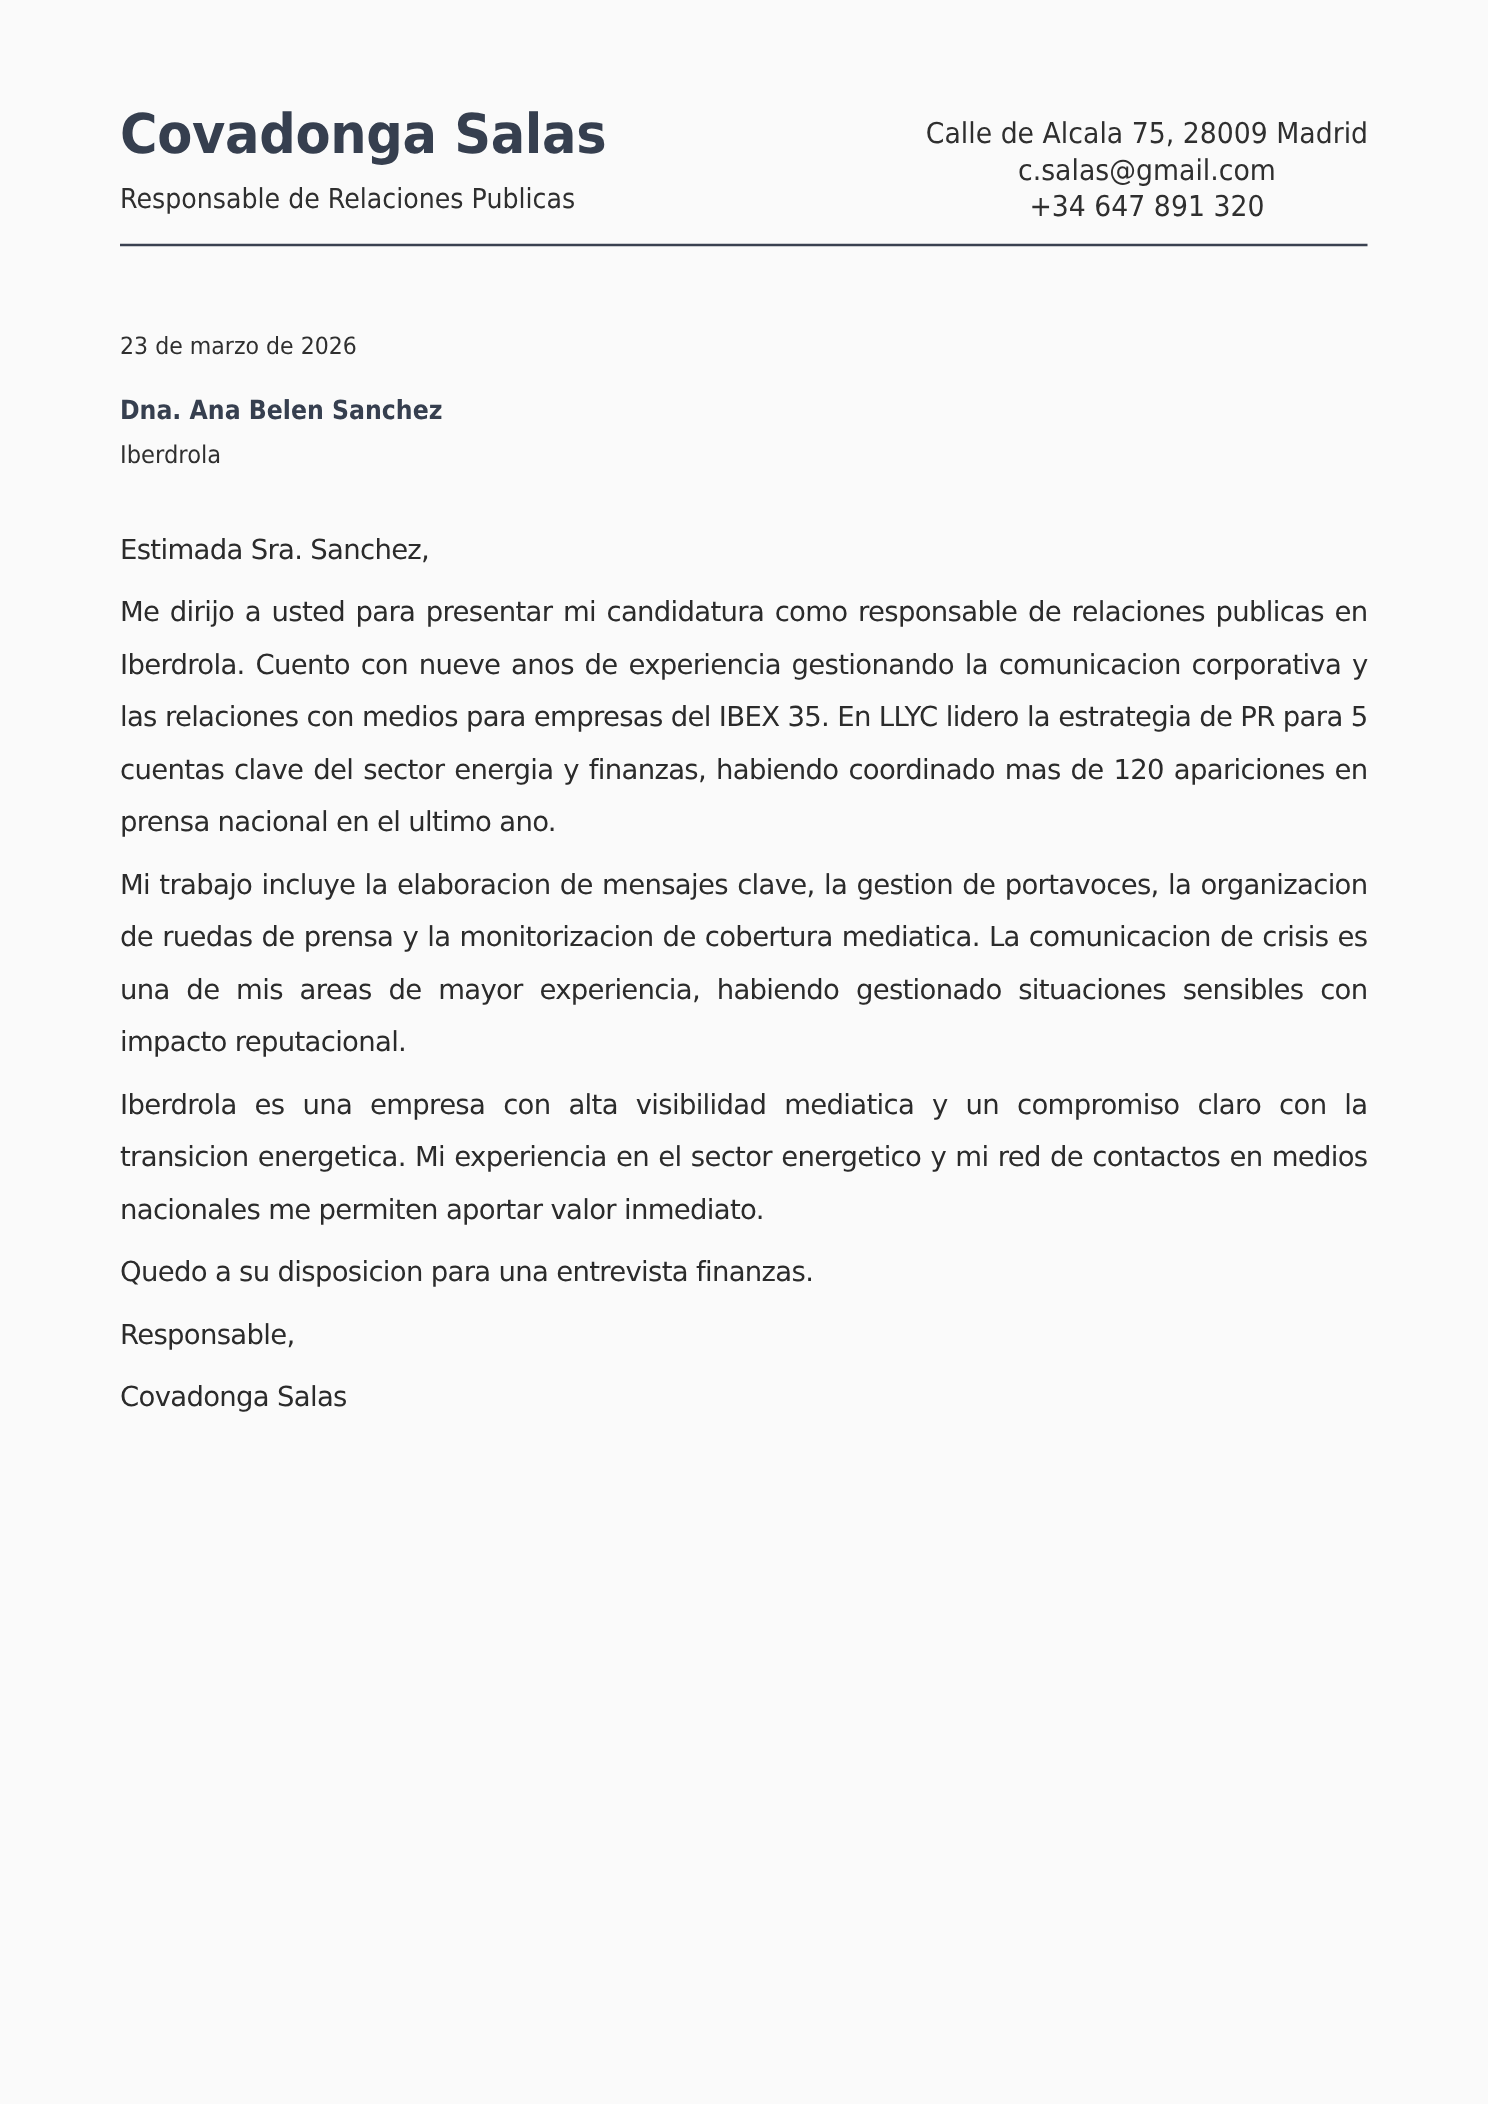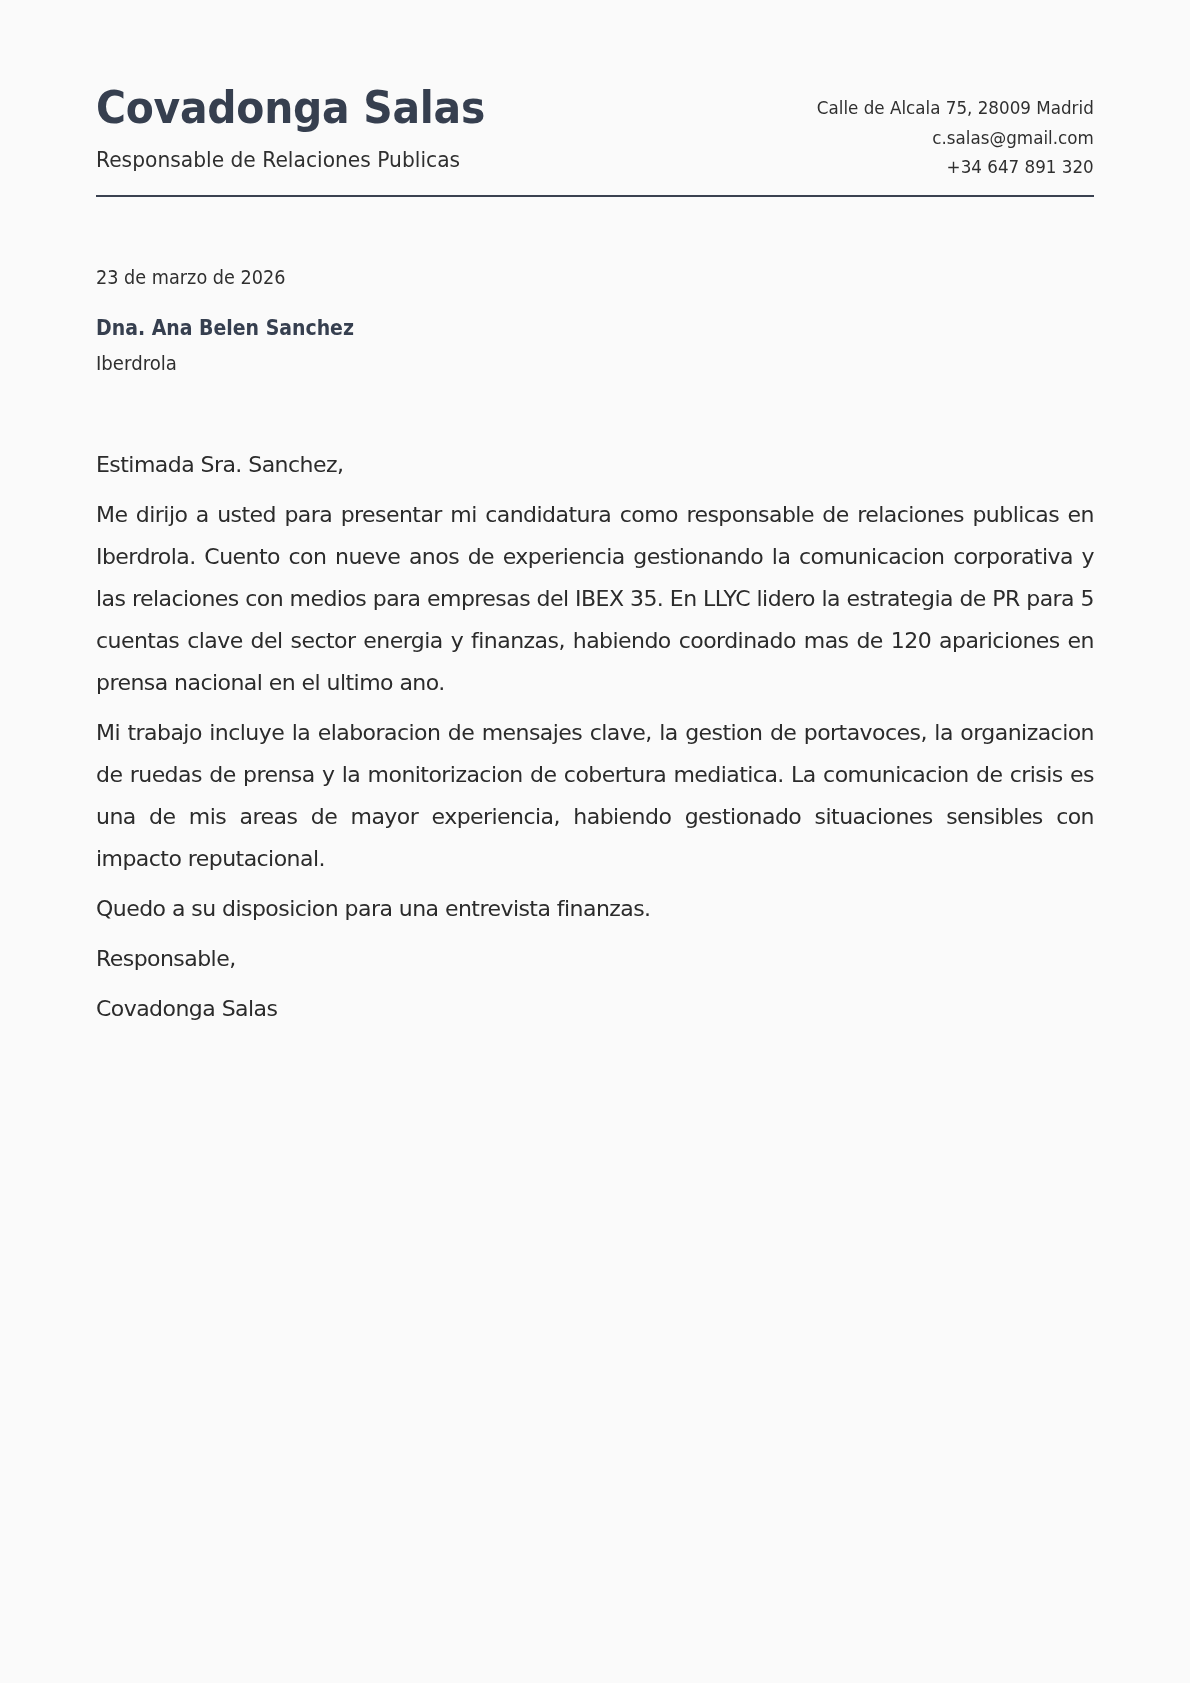--- a/index.html
+++ b/index.html
@@ -47,22 +47,22 @@
       font-size: 22px;
       color: #2f2f2f;
       transform: scaleX(0.92);
       transform-origin: left center;
       white-space: nowrap;
     }
     .contact {
       position: absolute;
       right: 0;
       top: 93px;
-      text-align: right;
-      font-size: 18px;
+      text-align: center;
+      font-size: 23px;
       line-height: 29.5px;
       color: #2f2f2f;
     }
     .contact div {
       transform: scaleX(0.93);
       transform-origin: right center;
       white-space: nowrap;
     }
     .date {
       position: absolute;
@@ -90,21 +90,21 @@
       top: 352px;
       left: 0;
       font-size: 19.5px;
       color: #2f2f2f;
       transform: scaleX(0.93);
       transform-origin: left center;
       white-space: nowrap;
     }
     .body-text {
       position: absolute;
-      top: 444px;
+      top: 420px;
       left: 0;
       width: 998px;
       font-size: 22px;
       line-height: 42px;
       color: #2b2b2b;
     }
     .body-text p {
       margin: 0 0 8px 0;
       text-align: justify;
       text-align-last: left;
@@ -128,17 +128,18 @@
   </div>
 
   <div class="date">23 de marzo de 2026</div>
   <div class="recipient-name">Dna. Ana Belen Sanchez</div>
   <div class="recipient-company">Iberdrola</div>
 
   <div class="body-text">
     <p class="greeting">Estimada Sra. Sanchez,</p>
     <p>Me dirijo a usted para presentar mi candidatura como responsable de relaciones publicas en Iberdrola. Cuento con nueve anos de experiencia gestionando la comunicacion corporativa y las relaciones con medios para empresas del IBEX 35. En LLYC lidero la estrategia de PR para 5 cuentas clave del sector energia y finanzas, habiendo coordinado mas de 120 apariciones en prensa nacional en el ultimo ano.</p>
     <p>Mi trabajo incluye la elaboracion de mensajes clave, la gestion de portavoces, la organizacion de ruedas de prensa y la monitorizacion de cobertura mediatica. La comunicacion de crisis es una de mis areas de mayor experiencia, habiendo gestionado situaciones sensibles con impacto reputacional.</p>
+    <p>Iberdrola es una empresa con alta visibilidad mediatica y un compromiso claro con la transicion energetica. Mi experiencia en el sector energetico y mi red de contactos en medios nacionales me permiten aportar valor inmediato.</p>
     <p>Quedo a su disposicion para una entrevista finanzas.</p>
     <p>Responsable,</p>
     <p>Covadonga Salas</p>
   </div>
 </div>
 
 </body></html>

